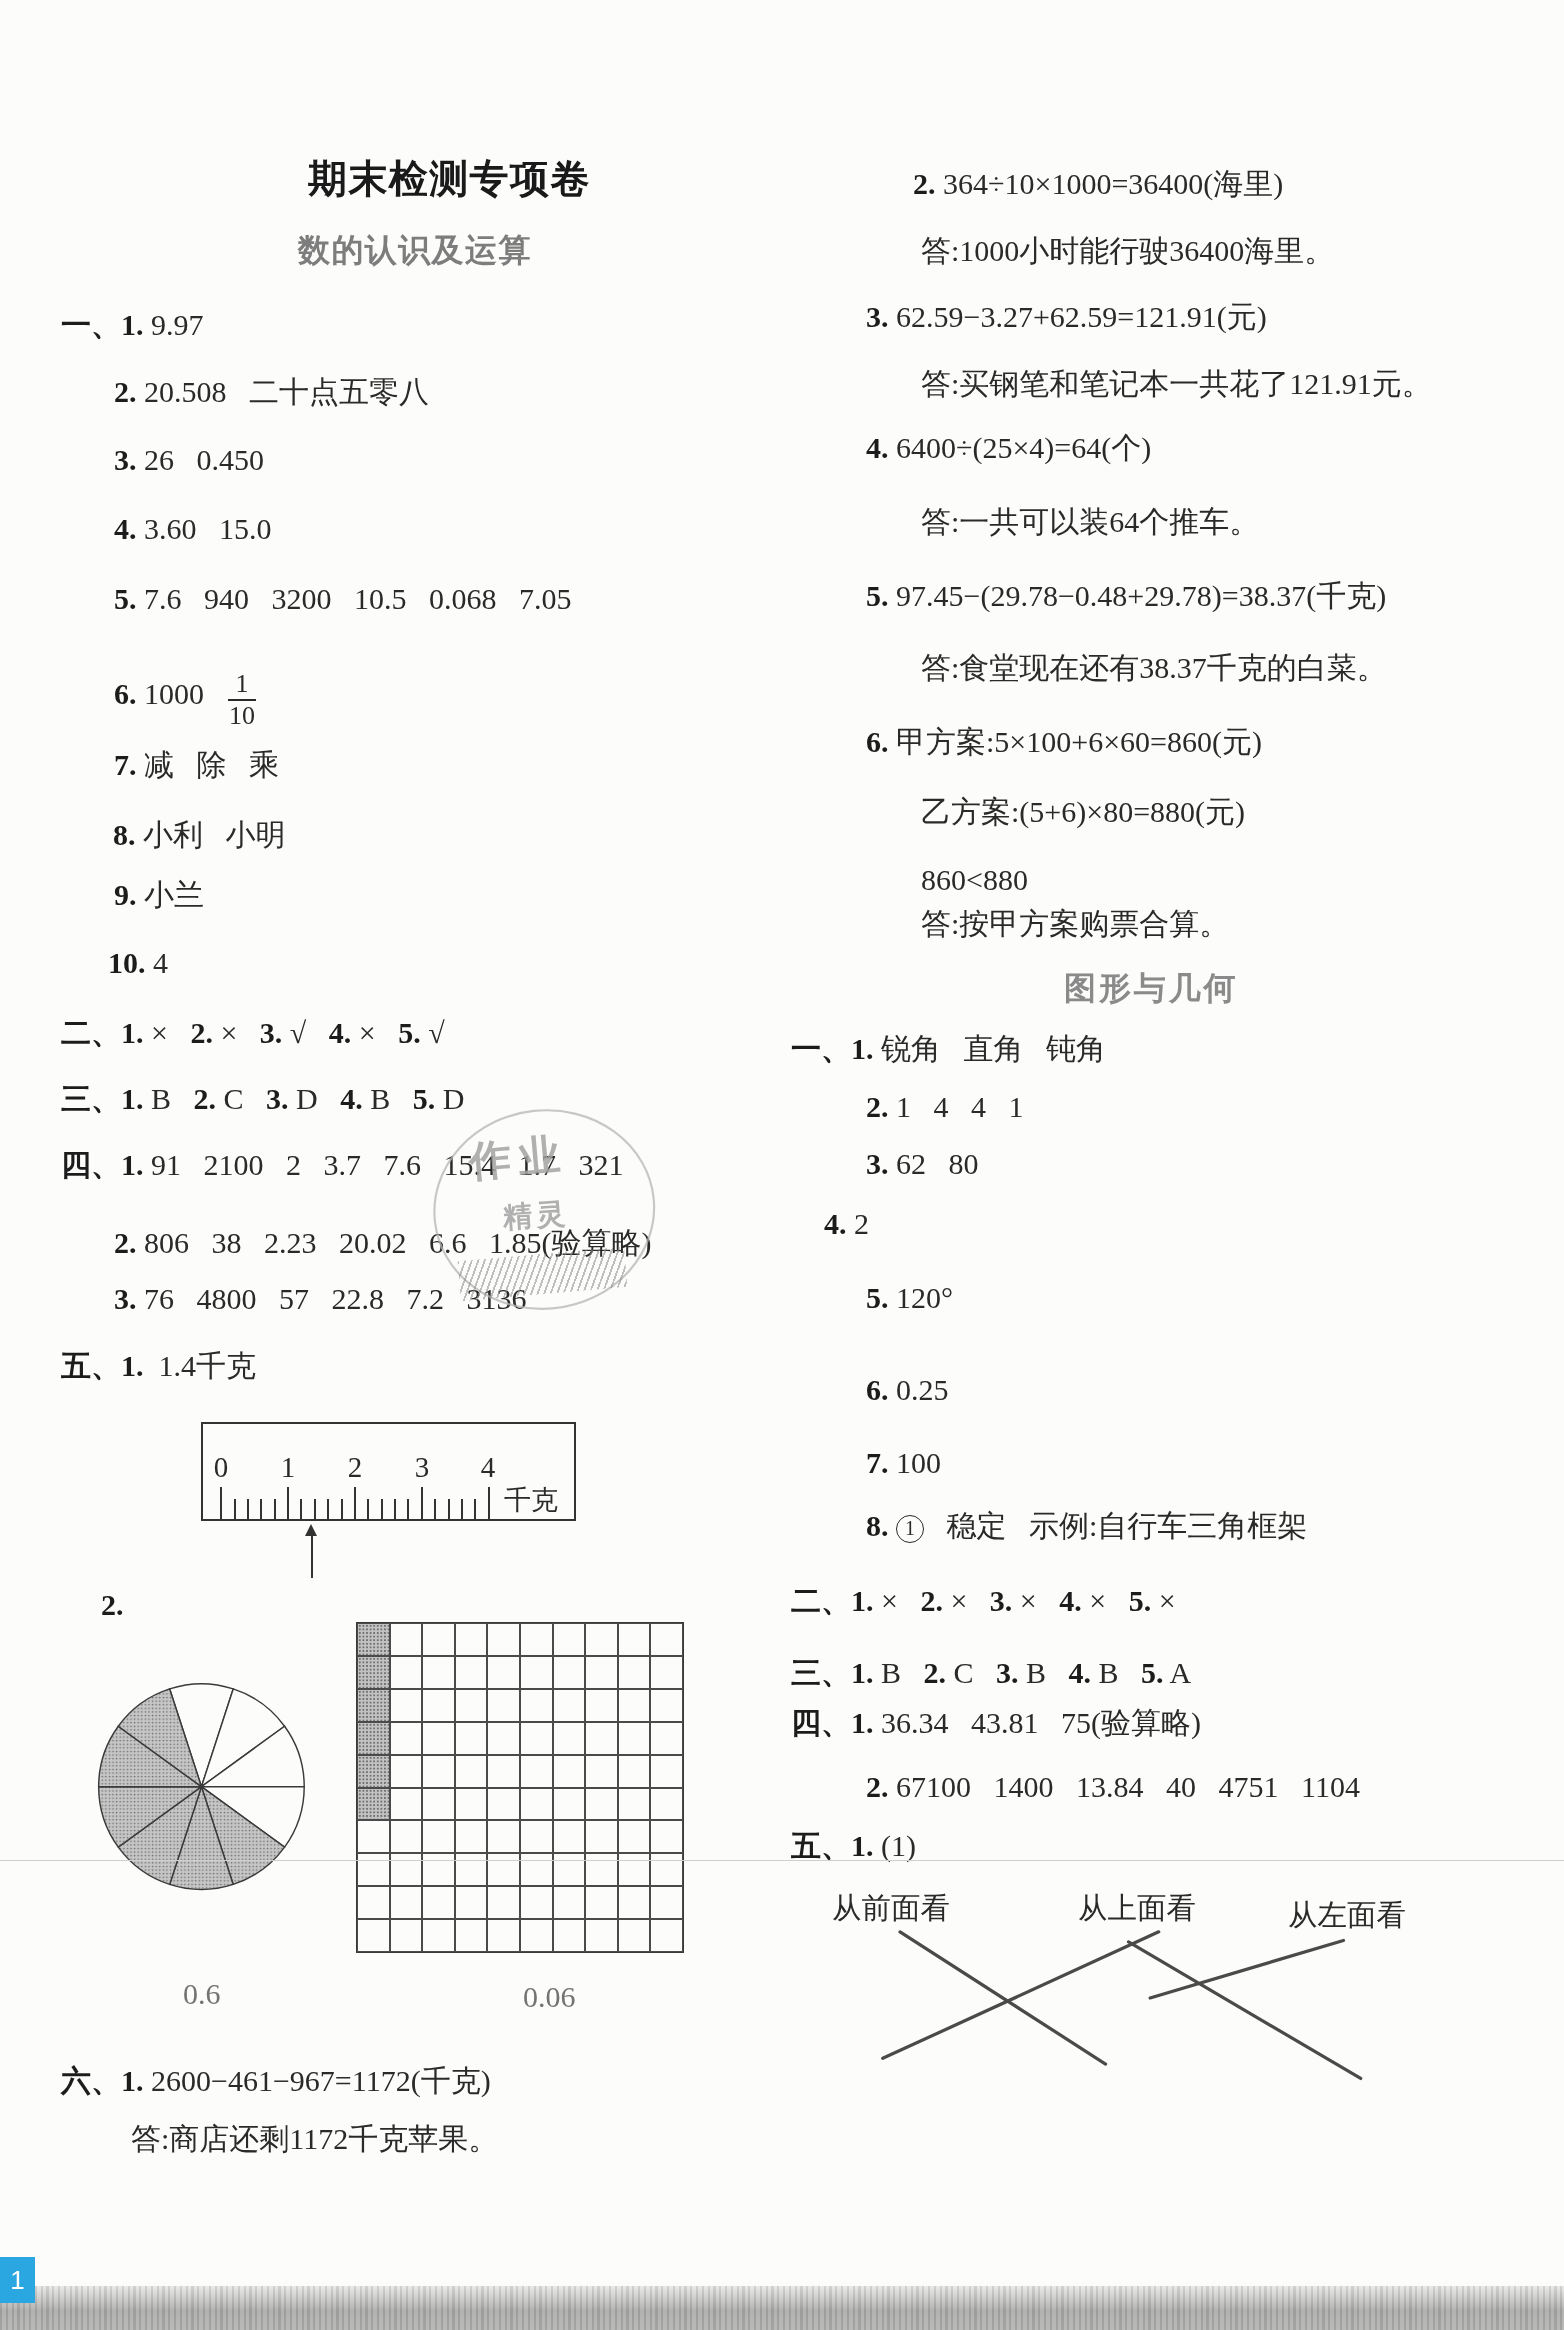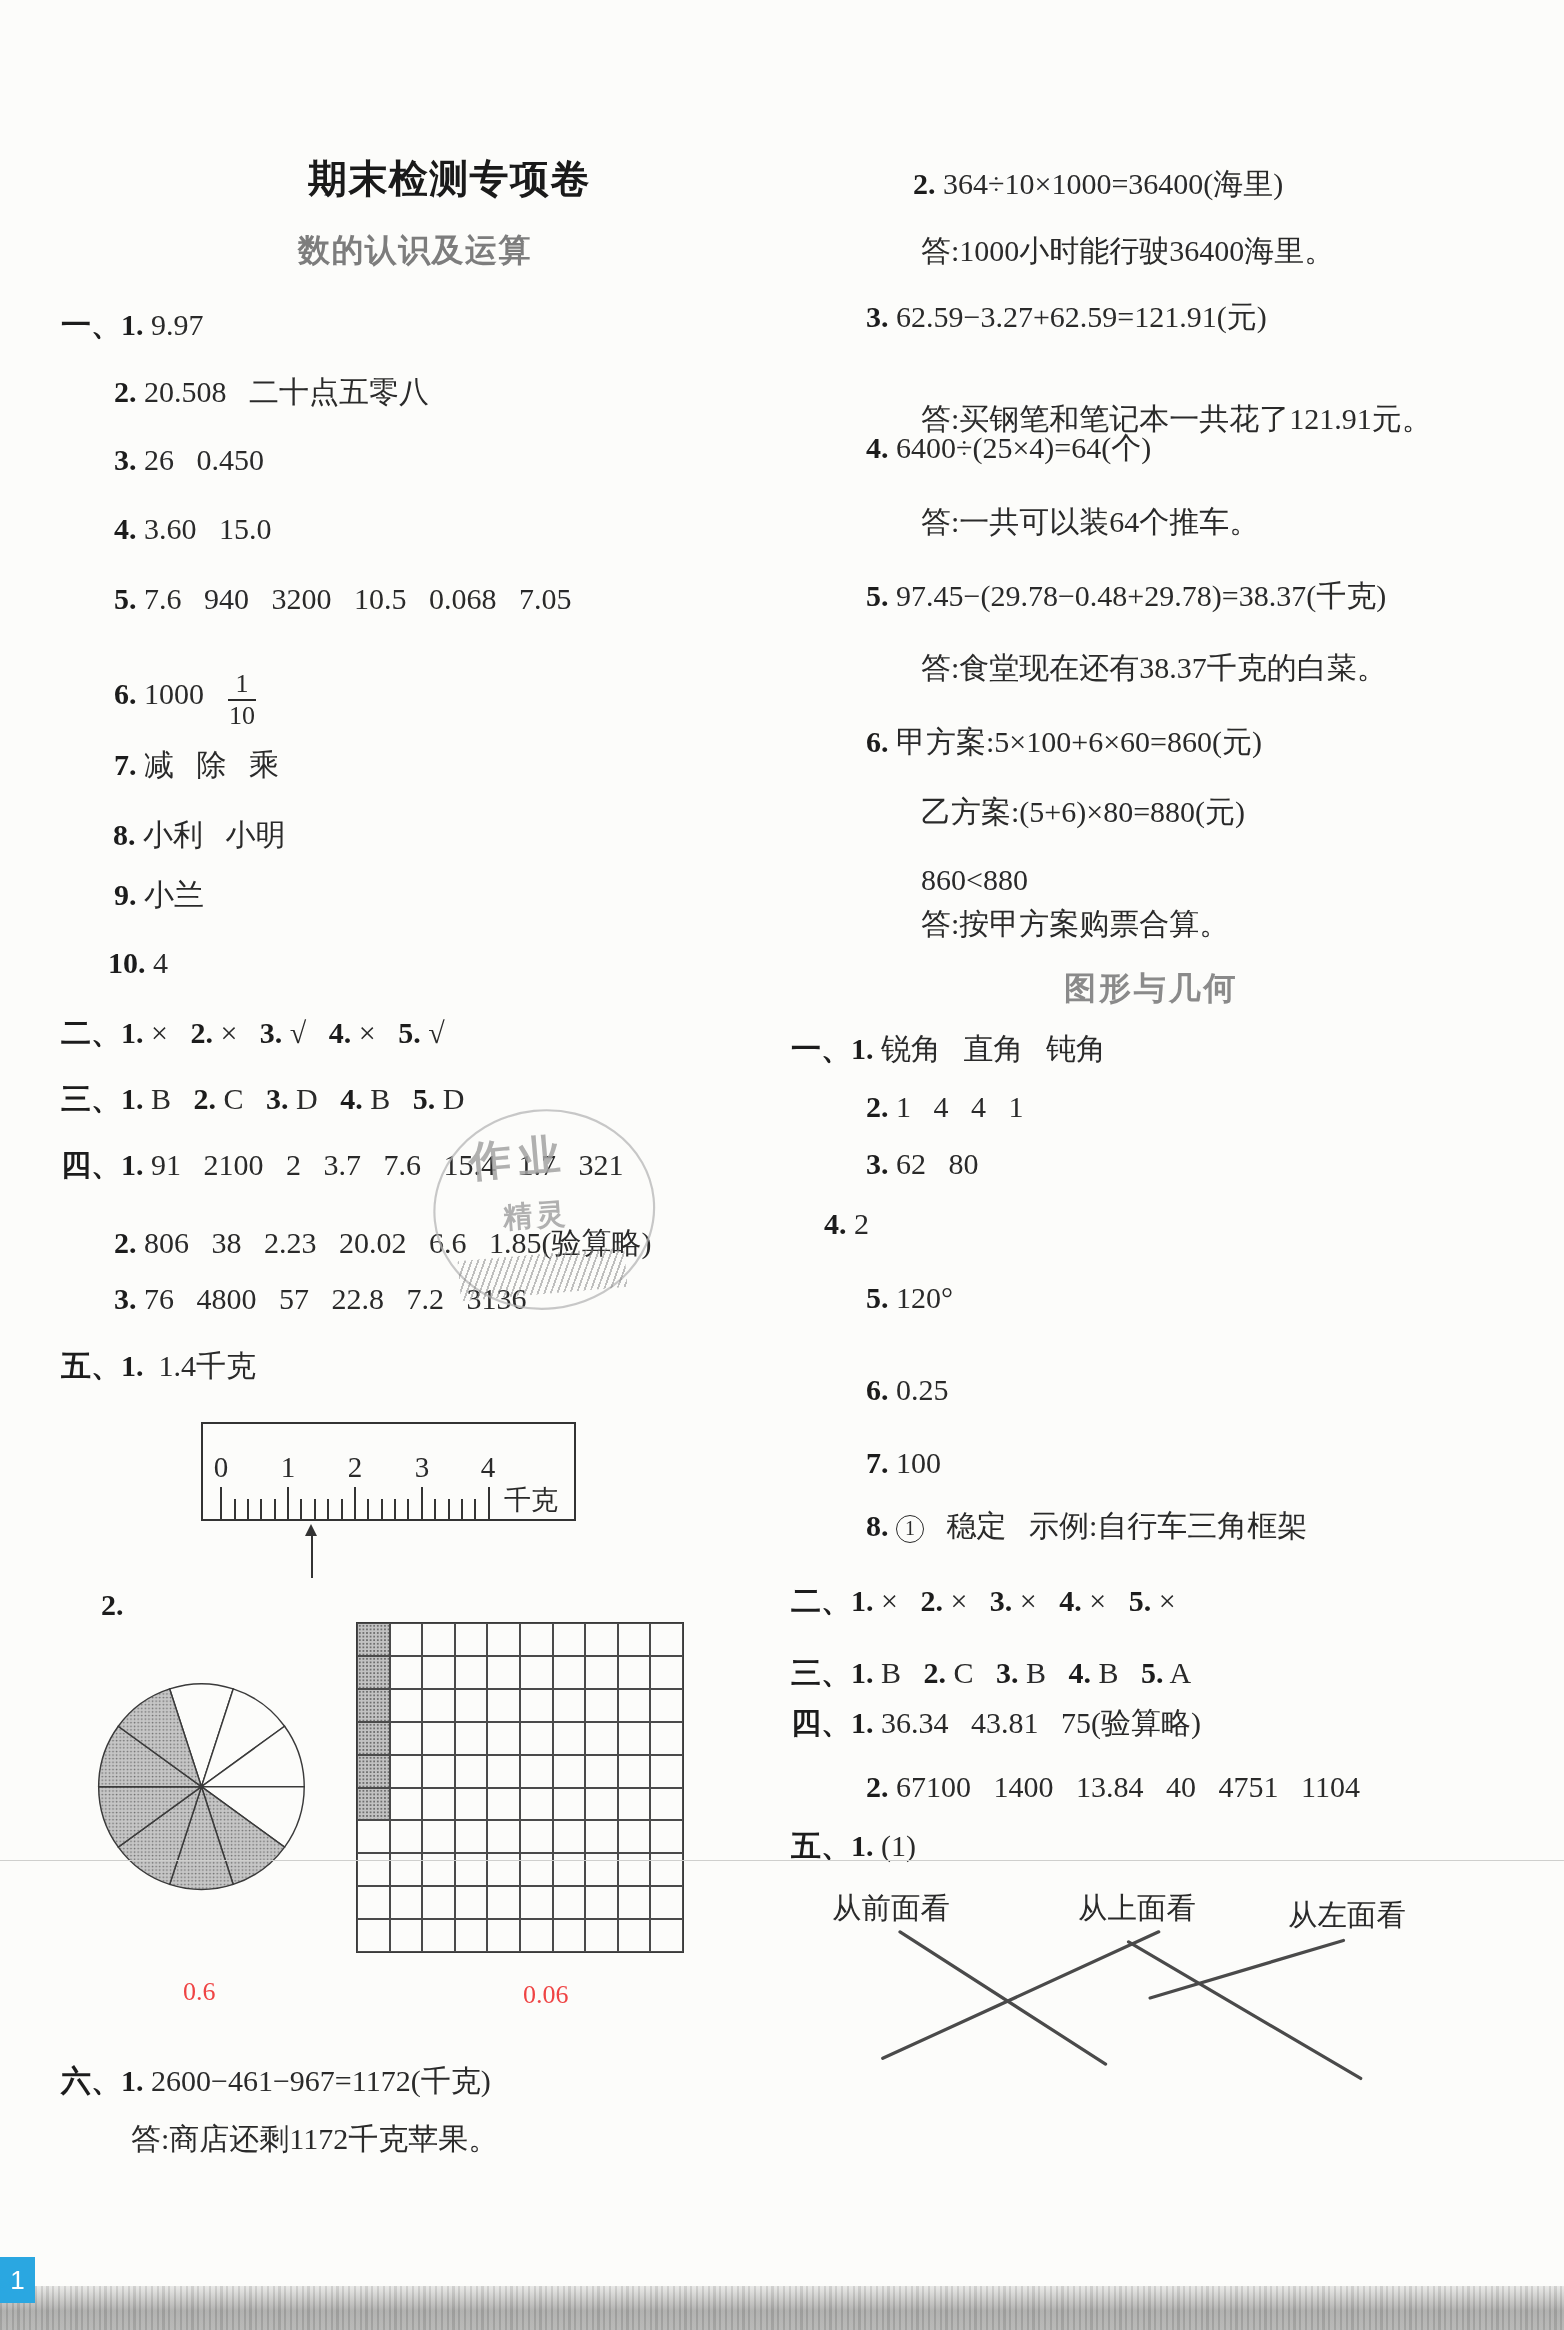--- a/index.html
+++ b/index.html
@@ -26,21 +26,21 @@
   #arrow-head{position:absolute;left:305px;top:1524px;width:0;height:0;
         border-left:6.5px solid transparent;border-right:6.5px solid transparent;border-bottom:12.2px solid #333;}
   
   #grid{position:absolute;left:356px;top:1622px;width:328px;height:331px;border:1.4px solid #3a3a3a;
         box-sizing:border-box;display:grid;grid-template-columns:repeat(10,1fr);grid-template-rows:repeat(10,1fr);}
   #grid .cell{border:0.7px solid #4a4a4a;}
   #grid .cell.shaded{background-color:#c2c2c2;
         background-image:radial-gradient(#6f6f6f 0.9px,transparent 0.9px);background-size:3.6px 3.6px;}
   .view-label{position:absolute;font-size:29.5px;color:#2a2a2a;white-space:pre;}
   
-  .caption{position:absolute;font-size:26px;color:#ef4444;}
+  .caption{position:absolute;font-size:30px;color:#737373;}
   
   .stamp-text1{position:absolute;left:469px;top:1130px;font-size:42px;color:#a3a3a3;font-weight:bold;
         letter-spacing:7.2px;transform:rotate(-5deg);opacity:.85;}
   .stamp-text2{position:absolute;left:503px;top:1196px;font-size:29px;color:#a8a8a8;font-weight:bold;
         letter-spacing:4.3px;transform:rotate(-4deg);opacity:.9;}
   .stamp-hatch{position:absolute;left:459px;top:1254px;width:167px;height:40px;transform:rotate(-5deg);
         background:repeating-linear-gradient(115deg,rgba(140,140,140,.55) 0 1.8px,rgba(255,255,255,0) 1.8px 6.1px);}
   
   #faint-rule{position:absolute;left:0;top:1860px;width:1565px;height:1.4px;background:#cfcfcd;}
   #bottom-band{position:absolute;left:0;top:2286px;width:1565px;height:45px;
@@ -244,21 +244,21 @@
     </g>
   </svg>
 
   <div class="stamp-text1">作业</div>
   <div class="stamp-text2">精灵</div>
   <div class="stamp-hatch"></div>
 
   <div class="line" style="left:913px;top:167px;"><span class="b">2.</span><span class="r"> 364÷10×1000=36400(海里)</span></div>
   <div class="line" style="left:921px;top:234px;"><span class="r">答:1000小时能行驶36400海里。</span></div>
   <div class="line" style="left:866px;top:300px;"><span class="b">3.</span><span class="r"> 62.59−3.27+62.59=121.91(元)</span></div>
-  <div class="line" style="left:921px;top:367px;margin-top:35px;"><span class="r">答:买钢笔和笔记本一共花了121.91元。</span></div>
+  <div class="line" style="left:921px;top:367px;"><span class="r">答:买钢笔和笔记本一共花了121.91元。</span></div>
   <div class="line" style="left:866px;top:431px;"><span class="b">4.</span><span class="r"> 6400÷(25×4)=64(个)</span></div>
   <div class="line" style="left:921px;top:505px;"><span class="r">答:一共可以装64个推车。</span></div>
   <div class="line" style="left:866px;top:579px;"><span class="b">5.</span><span class="r"> 97.45−(29.78−0.48+29.78)=38.37(千克)</span></div>
   <div class="line" style="left:921px;top:651px;"><span class="r">答:食堂现在还有38.37千克的白菜。</span></div>
   <div class="line" style="left:866px;top:725px;"><span class="b">6.</span><span class="r"> 甲方案:5×100+6×60=860(元)</span></div>
   <div class="line" style="left:921px;top:795px;"><span class="r">乙方案:(5+6)×80=880(元)</span></div>
   <div class="line" style="left:921px;top:863px;"><span class="r">860&lt;880</span></div>
   <div class="line" style="left:921px;top:907px;"><span class="r">答:按甲方案购票合算。</span></div>
   <div class="gray-heading" style="left:1064px;top:967px;">图形与几何</div>
   <div class="line" style="left:791px;top:1032px;"><span class="b">一、1.</span><span class="r"> 锐角   直角   钝角</span></div>

